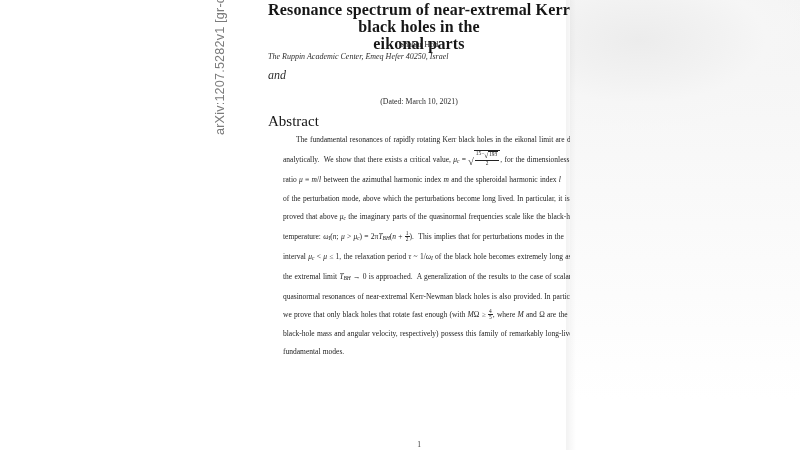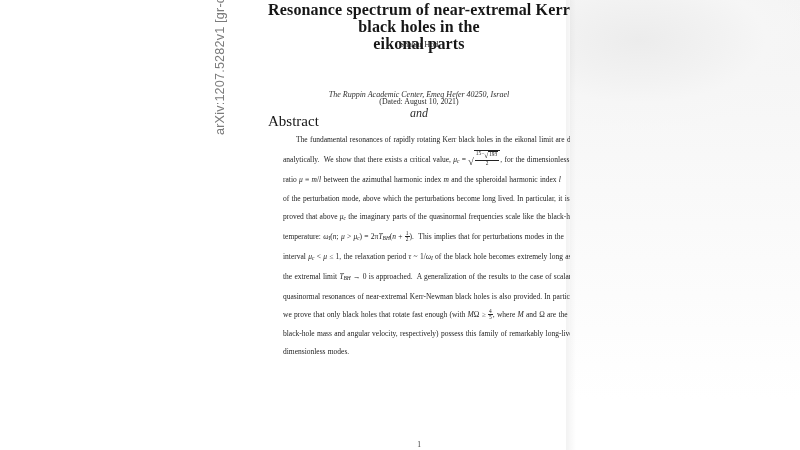--- a/index.html
+++ b/index.html
@@ -76,25 +76,24 @@
     text-align: center;
     font-size: 8.2px;
     line-height: 13px;
     color: #2a2a2a;
   }
 
   .affil {
     position: absolute;
     left: 268px;
     width: 302px;
-    text-align: center;
+    text-align: left;
     font-style: italic;
     font-size: 8px;
     color: #2d2d2d;
-    margin-top: 38px;
   }
   #affil1 { top: 52px; }
   #conj   { top: 68px; font-size: 12px; }
   #affil2 { top: 82px; }
 
   #dated {
     position: absolute;
     top: 97px;
     left: 268px;
     width: 302px;
@@ -185,36 +184,36 @@
   <div id="title">
     <span>Resonance spectrum of near-extremal Kerr black holes in the</span><br>
     <span>eikonal parts</span>
   </div>
 
   <div id="author">Shahar  Hod</div>
 
   <div id="affil1" class="affil">The Ruppin Academic Center, Emeq Hefer 40250, Israel</div>
   <div id="conj" class="affil">and</div>
 
-  <div id="dated">(Dated: August 10, 2021)</div>
+  <div id="dated">(Dated: March 10, 2021)</div>
 
   <div id="abstract-heading">Abstract</div>
 
   <div id="abstract-body">
     <span class="ln first">The fundamental resonances of rapidly rotating Kerr black holes in the eikonal limit are derived</span>
     <span class="ln">analytically.&nbsp; We show that there exists a critical value, <span class="mi">μ</span><span class="sub">c</span> = <span class="sqrt"><span class="rad">√</span><span class="body"><span class="frac"><span class="num">15−<span class="sqrt"><span class="rad">√</span><span class="body">193</span></span></span><span class="den">2</span></span></span></span>, for the dimensionless</span>
     <span class="ln">ratio <span class="mi">μ</span> ≡ <span class="mi">m</span>/<span class="mi">l</span> between the azimuthal harmonic index <span class="mi">m</span> and the spheroidal harmonic index <span class="mi">l</span></span>
     <span class="ln">of the perturbation mode, above which the perturbations become long lived.  In particular, it is</span>
     <span class="ln">proved that above <span class="mi">μ</span><span class="sub">c</span> the imaginary parts of the quasinormal frequencies scale like the black-hole</span>
     <span class="ln">temperature: <span class="mi">ω</span><span class="sub">I</span>(<span class="mi">n</span>; <span class="mi">μ</span> &gt; <span class="mi">μ</span><span class="sub">c</span>) = 2π<span class="mi">T</span><span class="sub">BH</span>(<span class="mi">n</span> + <span class="frac"><span class="num">1</span><span class="den">2</span></span>).&nbsp; This implies that for perturbations modes in the</span>
     <span class="ln">interval <span class="mi">μ</span><span class="sub">c</span> &lt; <span class="mi">μ</span> ≤ 1, the relaxation period <span class="mi">τ</span> ~ 1/<span class="mi">ω</span><span class="sub">I</span> of the black hole becomes extremely long as</span>
     <span class="ln">the extremal limit <span class="mi">T</span><span class="sub">BH</span> → 0 is approached.&nbsp; A generalization of the results to the case of scalar</span>
     <span class="ln">quasinormal resonances of near-extremal Kerr-Newman black holes is also provided.  In particular,</span>
     <span class="ln">we prove that only black holes that rotate fast enough (with <span class="mi">M</span>Ω ≥ <span class="frac"><span class="num">4</span><span class="den">5</span></span>, where <span class="mi">M</span> and Ω are the</span>
     <span class="ln">black-hole mass and angular velocity, respectively) possess this family of remarkably long-lived</span>
-    <span class="ln">dimensionless modes.</span>
+    <span class="ln">fundamental modes.</span>
   </div>
 
   <div id="page-number">1</div>
 
 </div>
 
 <div id="page-shadow"></div>
 
 </body></html>

